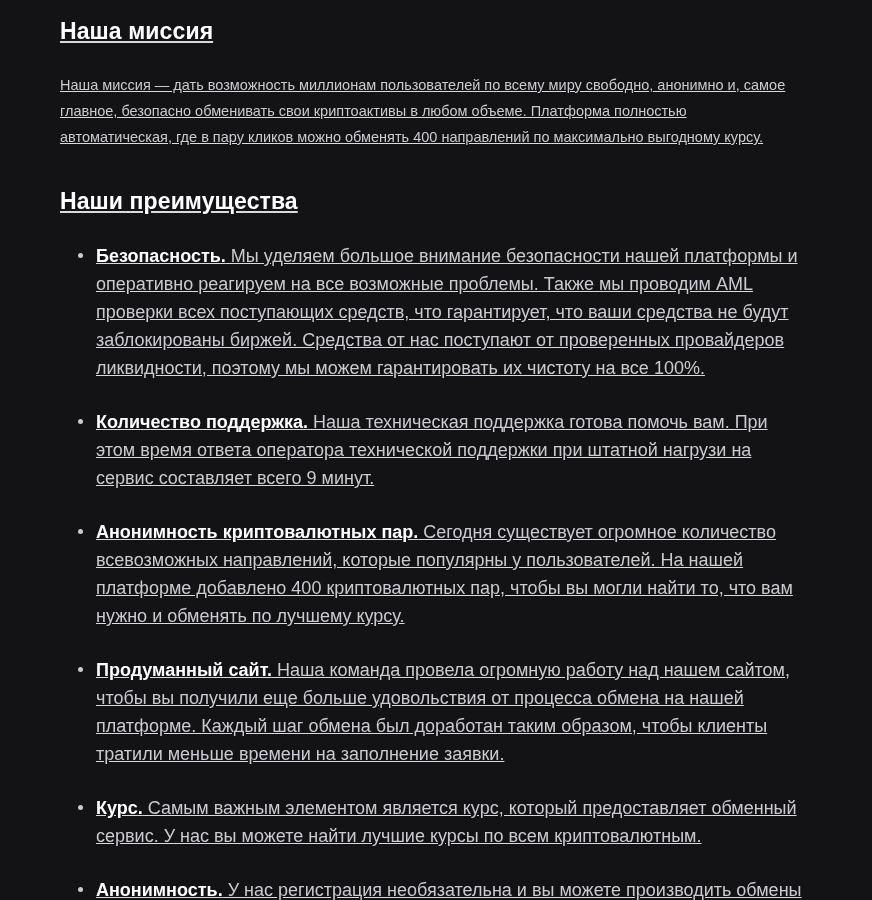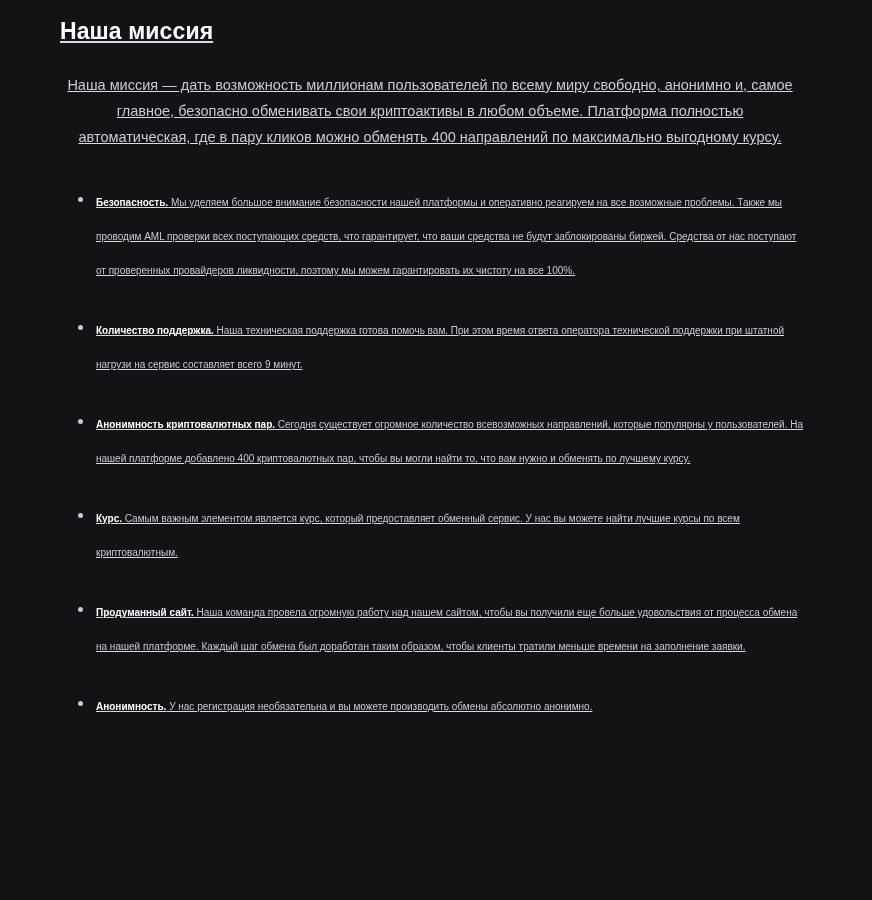--- a/index.html
+++ b/index.html
@@ -30,33 +30,32 @@
   }
   .section + .section {
     margin-top: 36px;
   }
   p.body-text {
     font-size: 14.5px;
     line-height: 26px;
     color: #c9cbd0;
     margin: 0;
     max-width: 740px;
-    text-align: center;
   }
   ul.advantages {
     list-style: none;
     margin: 26px 0 0 0;
     padding: 0;
   }
   ul.advantages > li {
     position: relative;
     padding-left: 36px;
     margin-bottom: 26px;
-    font-size: 10px;
-    line-height: 34px;
+    font-size: 18px;
+    line-height: 28px;
     color: #c9cbd0;
     max-width: 790px;
   }
   ul.advantages > li:last-child {
     margin-bottom: 2px;
   }
   ul.advantages > li::before {
     content: "";
     position: absolute;
     left: 18px;
@@ -75,36 +74,37 @@
 <body>
 
 <div class="page">
 
   <section class="section">
     <h2 class="section-heading">Наша миссия</h2>
     <p class="body-text">Наша миссия — дать возможность миллионам пользователей по всему миру свободно, анонимно и, самое главное, безопасно обменивать свои криптоактивы в любом объеме. Платформа полностью автоматическая, где в пару кликов можно обменять 400 направлений по максимально выгодному курсу.</p>
   </section>
 
   <section class="section">
+    <h2 class="section-heading">Наши преимущества</h2>
 
     <ul class="advantages">
       <li>
         <span class="term">Безопасность.</span><span> Мы уделяем большое внимание безопасности нашей платформы и оперативно реагируем на все возможные проблемы. Также мы проводим AML проверки всех поступающих средств, что гарантирует, что ваши средства не будут заблокированы биржей. Средства от нас поступают от проверенных провайдеров ликвидности, поэтому мы можем гарантировать их чистоту на все 100%.</span>
       </li>
       <li>
         <span class="term">Количество поддержка.</span><span> Наша техническая поддержка готова помочь вам. При этом время ответа оператора технической поддержки при штатной нагрузи на сервис составляет всего 9 минут.</span>
       </li>
       <li>
         <span class="term">Анонимность криптовалютных пар.</span><span> Сегодня существует огромное количество всевозможных направлений, которые популярны у пользователей. На нашей платформе добавлено 400 криптовалютных пар, чтобы вы могли найти то, что вам нужно и обменять по лучшему курсу.</span>
       </li>
       <li>
-        <span class="term">Курс.</span><span> Самым важным элементом является курс, который предоставляет обменный сервис. У нас вы можете найти лучшие курсы по всем криптовалютным.</span>
+        <span class="term">Продуманный сайт.</span><span> Наша команда провела огромную работу над нашем сайтом, чтобы вы получили еще больше удовольствия от процесса обмена на нашей платформе. Каждый шаг обмена был доработан таким образом, чтобы клиенты тратили меньше времени на заполнение заявки.</span>
       </li>
       <li>
-        <span class="term">Продуманный сайт.</span><span> Наша команда провела огромную работу над нашем сайтом, чтобы вы получили еще больше удовольствия от процесса обмена на нашей платформе. Каждый шаг обмена был доработан таким образом, чтобы клиенты тратили меньше времени на заполнение заявки.</span>
+        <span class="term">Курс.</span><span> Самым важным элементом является курс, который предоставляет обменный сервис. У нас вы можете найти лучшие курсы по всем криптовалютным.</span>
       </li>
       <li>
         <span class="term">Анонимность.</span><span> У нас регистрация необязательна и вы можете производить обмены абсолютно анонимно.</span>
       </li>
     </ul>
   </section>
 
 </div>
 
 </body></html>

